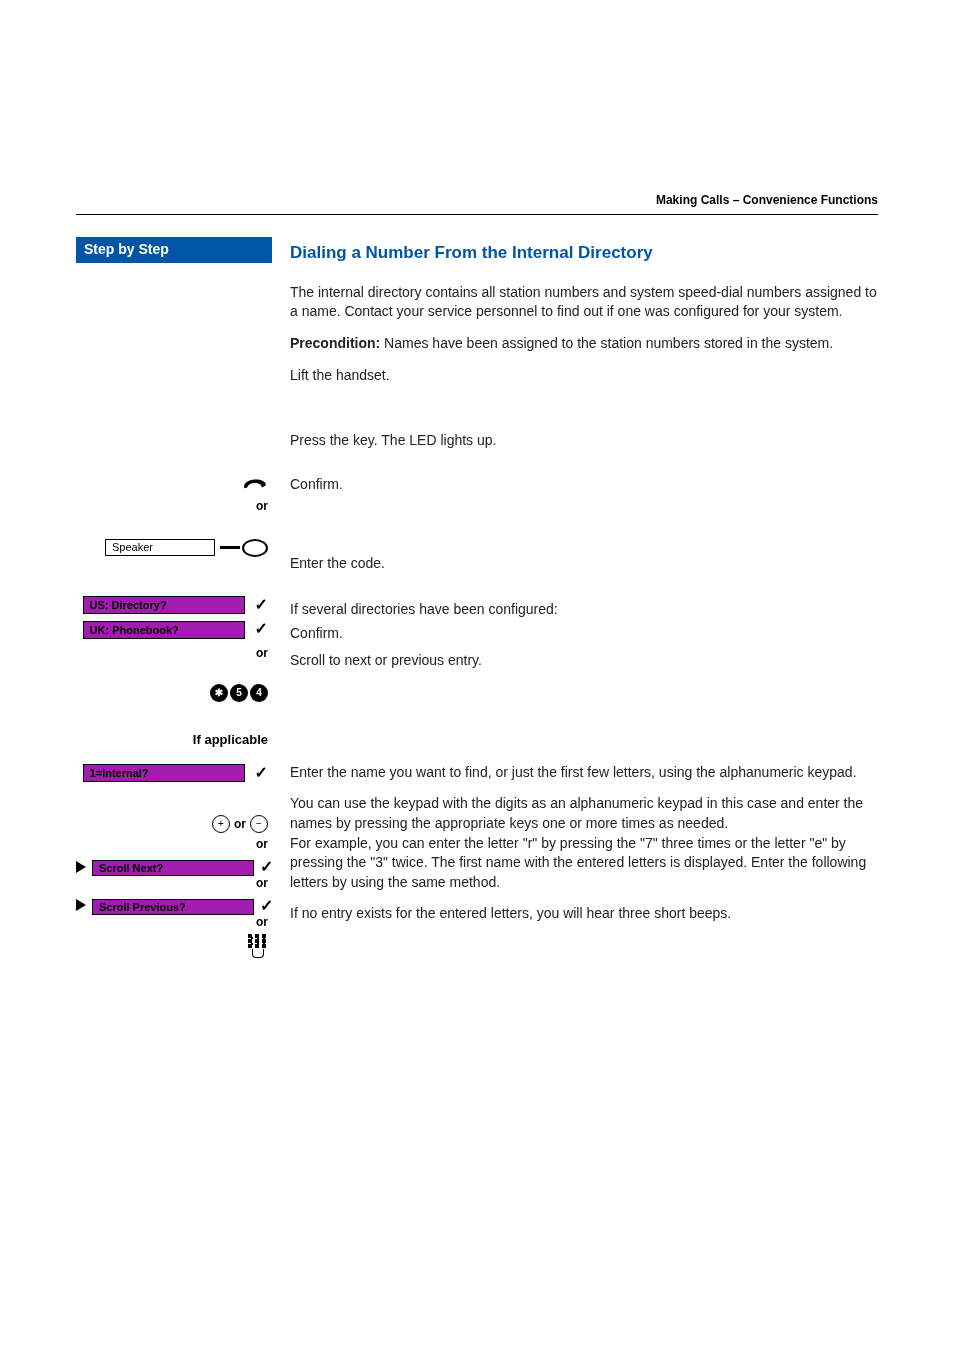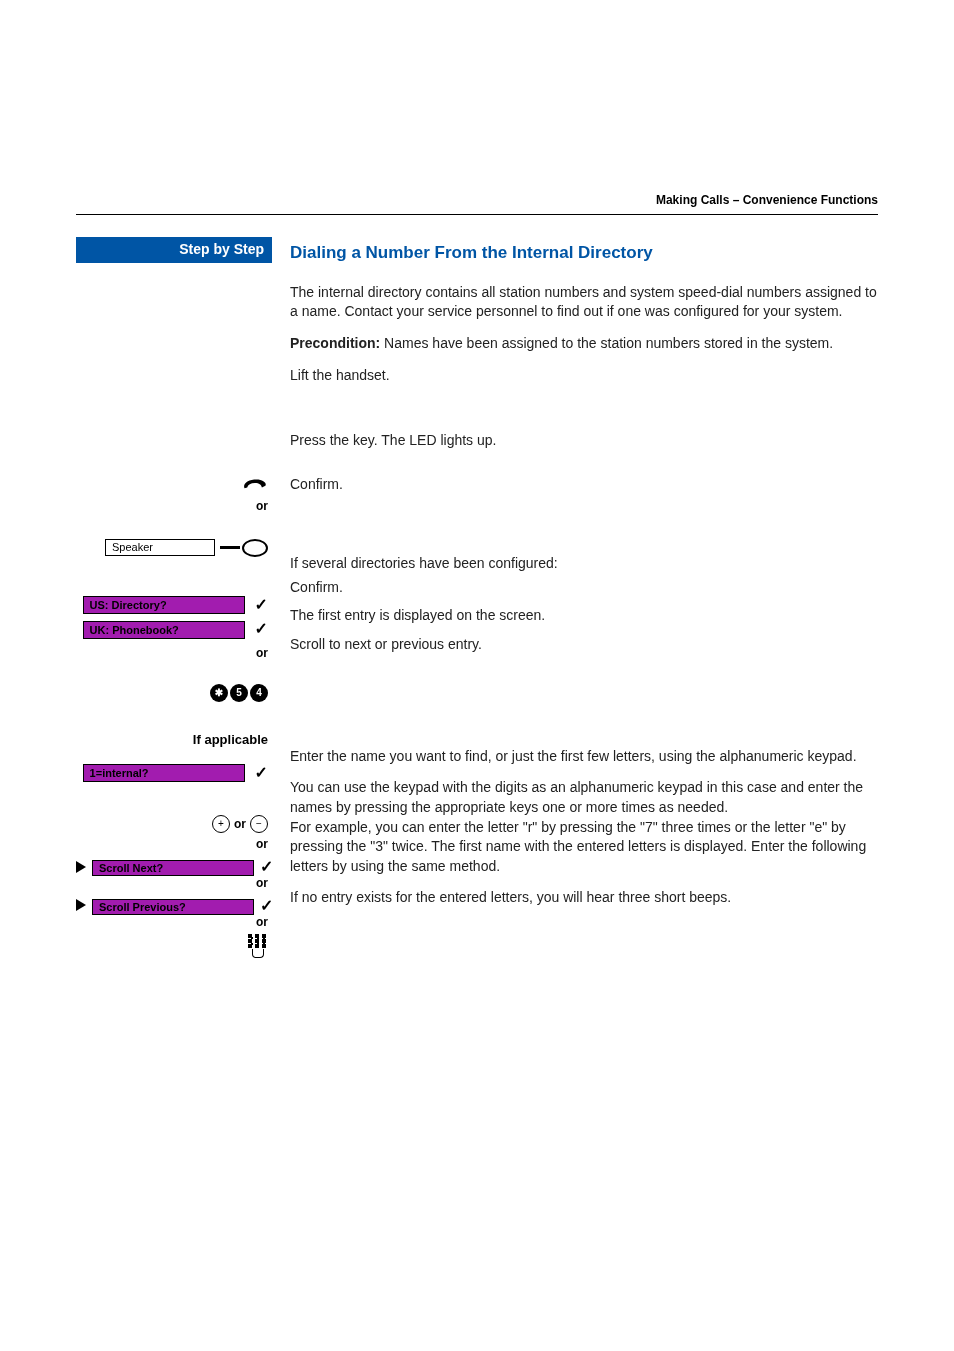--- a/index.html
+++ b/index.html
@@ -40,21 +40,20 @@
     line-height: 1.4;
     color: #222;
   }
   .sbs-header {
     background: #0055a5;
     color: #fff;
     font-weight: bold;
     font-size: 14px;
     padding: 4px 8px 6px 8px;
     margin-bottom: 40px;
-    text-align: right;
   }
   .right-col h2 {
     color: #0055a5;
     font-size: 17px;
     font-weight: bold;
     margin: 0 0 18px 0;
     padding-top: 4px;
   }
   .right-col p {
     margin: 0 0 12px 0;
@@ -327,26 +326,26 @@
       <p>
         <b>Precondition:</b><span> Names have been assigned to the station numbers stored in the system.</span>
       </p>
 
       <p style="margin-bottom:46px;">Lift the handset.</p>
 
       <p style="margin-bottom:24px;">Press the key. The LED lights up.</p>
 
       <p style="margin-bottom:60px;">Confirm.</p>
 
+      <p style="margin-bottom:26px;">Enter the code.</p>
 
       <p style="margin-bottom:4px;">If several directories have been configured:</p>
 
       <p style="margin-bottom:8px;">Confirm.</p>
 
-      <p style="margin-bottom:10px;">The first entry is displayed on the screen.</p>
 
       <p style="margin-bottom:92px;">Scroll to next or previous entry.</p>
 
       <p>Enter the name you want to find, or just the first few letters, using the alphanumeric keypad.</p>
 
       <p style="white-space:pre-line;">You can use the keypad with the digits as an alphanumeric keypad in this case and enter the names by pressing the appropriate keys one or more times as needed.
 For example, you can enter the letter "r" by pressing the "7" three times or the letter "e" by pressing the "3" twice. The first name with the entered letters is displayed. Enter the following letters by using the same method.</p>
 
       <p>If no entry exists for the entered letters, you will hear three short beeps.</p>
 

